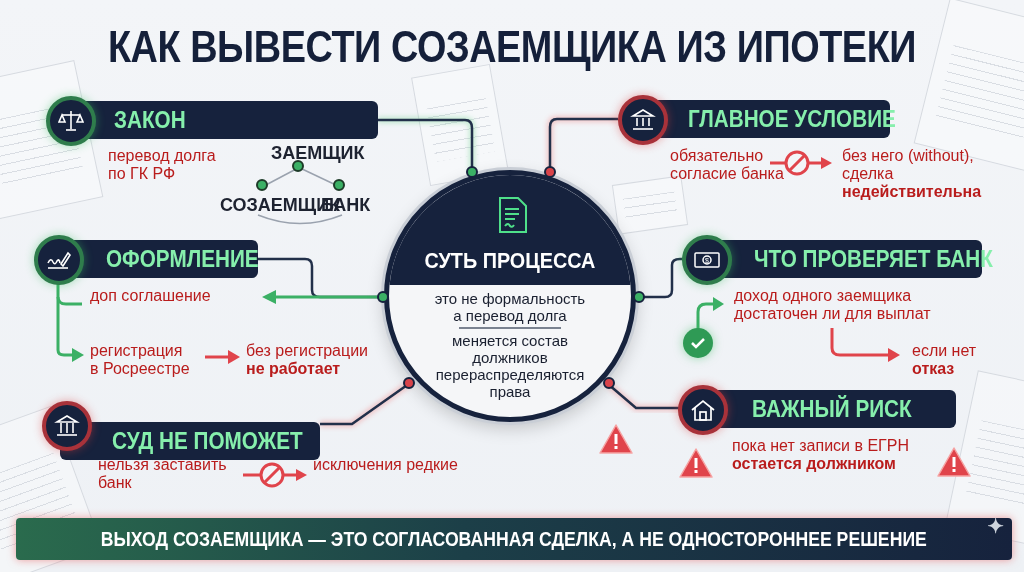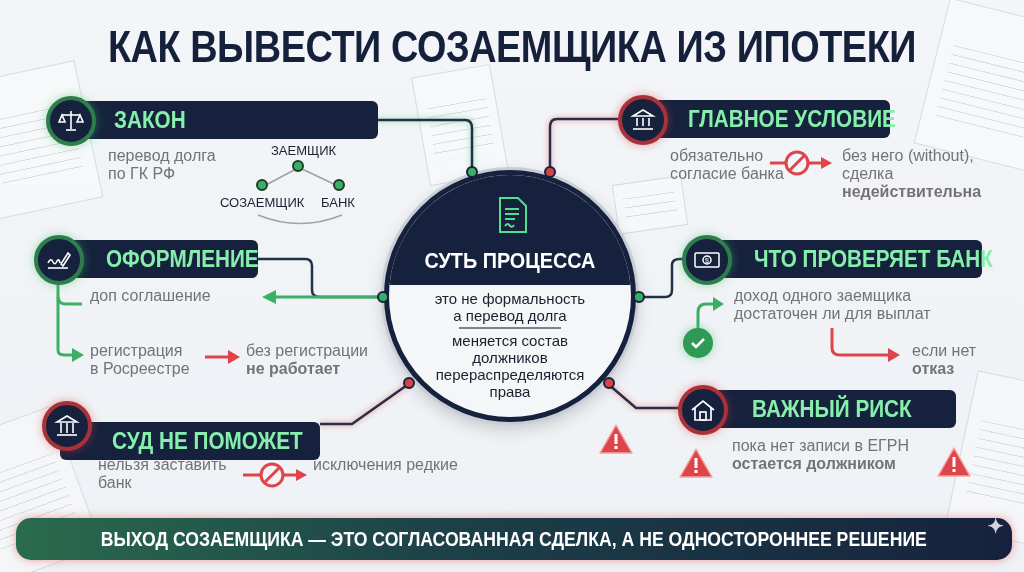--- a/index.html
+++ b/index.html
@@ -31,23 +31,23 @@
     padding-left: 52px; white-space: nowrap;
   }
   .hdr span.t { display: inline-block; transform: scaleX(0.9); transform-origin: left; }
   .badge {
     position: absolute; width: 50px; height: 50px; border-radius: 50%;
     background: #16223d; border: 4px solid #2f7d4c;
     display: flex; align-items: center; justify-content: center; color: #fff;
   }
   .badge.red { border-color: #a8323a; box-shadow: 0 0 10px rgba(220,60,60,0.45); }
   .badge.green { box-shadow: 0 0 10px rgba(60,190,100,0.45); }
-  .txt { position: absolute; font-size: 16px; line-height: 18px; color: #737373; }
+  .txt { position: absolute; font-size: 16px; line-height: 18px; color: #b91c1c; }
   .txt b { font-weight: 700; }
-  .small-cap { position: absolute; font-size: 13px; color: #1d2230; font-weight: 400; }
+  .small-cap { position: absolute; font-size: 18px; color: #1d2230; font-weight: 700; }
   .node { position: absolute; width: 12px; height: 12px; border-radius: 50%;
           background: #3bb065; border: 2px solid #1d3b28; }
   .hub {
     position: absolute; left: 384px; top: 170px; width: 252px; height: 252px;
     border-radius: 50%; border: 5px solid #16223d; background: #f5f6f8; overflow: hidden;
     box-shadow: 0 0 0 3px #c9ced6, 0 6px 18px rgba(0,0,0,0.2);
   }
   .hub .top { position: absolute; left: 0; right: 0; top: 0; height: 110px; background: #16223d; }
   .hub .hub-title { position: absolute; left: 0; right: 0; top: 73px; text-align: center;
      color: #fff; font-weight: 700; font-size: 22px; }
@@ -56,21 +56,21 @@
   .hub .sep { position: absolute; left: 70px; right: 70px; top: 152px; height: 2px; background: #7a8290; }
   .hub .line2 { position: absolute; left: 0; right: 0; top: 157px; text-align: center; font-size: 15px; line-height: 17px; }
   .hub .doc-icon { position: absolute; left: 108px; top: 20px; width: 32px; height: 40px; }
   .hnode { position: absolute; width: 12px; height: 12px; border-radius: 50%; border: 2px solid #16223d; }
   .hnode.g { background: #3bb065; }
   .hnode.r { background: #d8434a; }
   .warn { position: absolute; width: 36px; height: 32px; }
   .check { position: absolute; left: 683px; top: 328px; width: 30px; height: 30px; border-radius: 50%;
      background: #2f9a55; box-shadow: 0 0 10px rgba(60,190,100,0.5); display:flex; align-items:center; justify-content:center; }
   .footer {
-    position: absolute; left: 16px; top: 518px; width: 996px; height: 42px; border-radius: 15px;
+    position: absolute; left: 16px; top: 518px; width: 996px; height: 42px; border-radius: 4px;
     background: linear-gradient(90deg, #2a6b4d 0%, #1c3f48 45%, #16223d 100%);
     box-shadow: 0 0 8px rgba(230,80,80,0.55); color: #fff; font-weight: 700;
     font-size: 21px; line-height: 42px; text-align: center; white-space: nowrap;
   }
   .footer span { display: inline-block; transform: scaleX(0.84); transform-origin: center; }
   .footer .star { position: absolute; right: 8px; top: -2px; color: #cfd5de; font-size: 20px; line-height: 20px; }
 </style>
 </head>
 <body>
 

